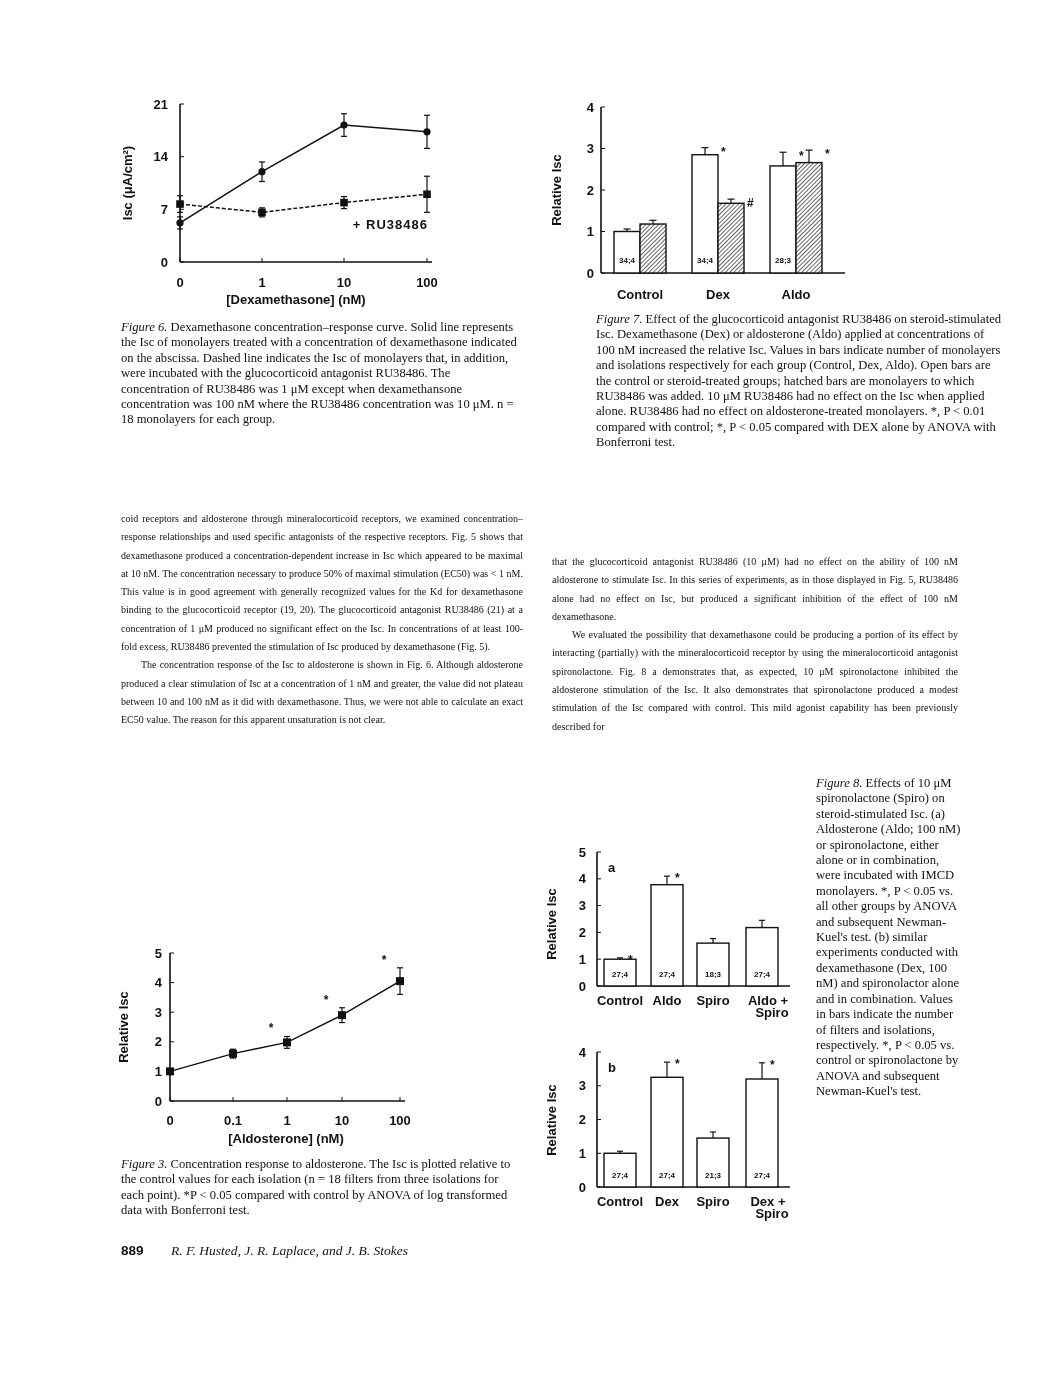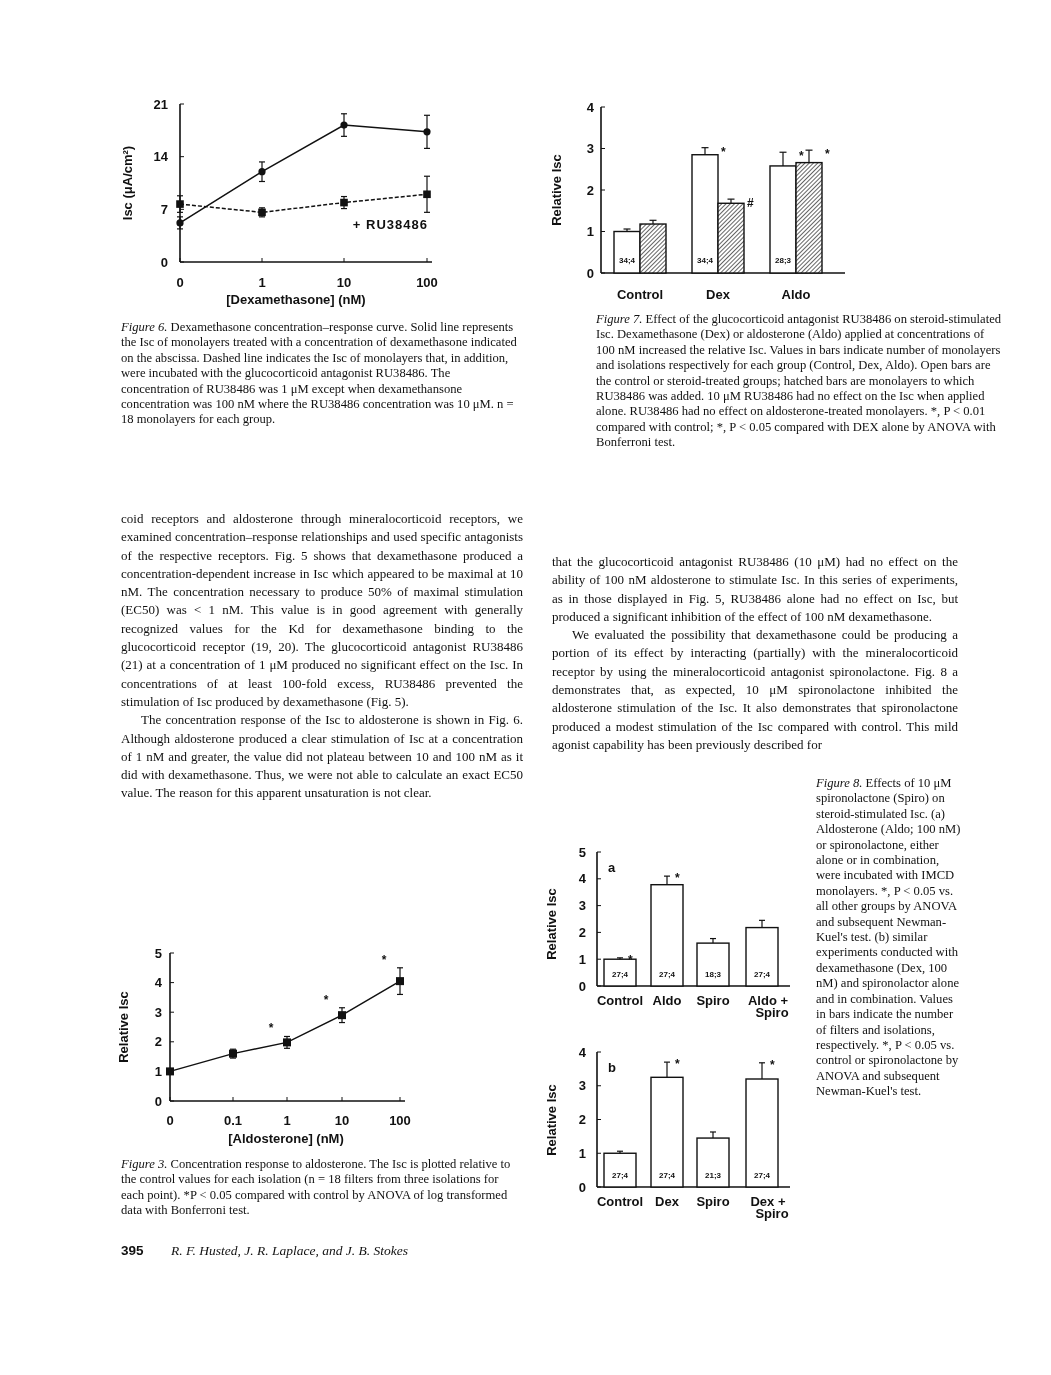--- a/index.html
+++ b/index.html
@@ -2,21 +2,21 @@
 <html><head>
 <meta charset="utf-8">
 <style>
   html, body { margin:0; padding:0; background:#fff; }
   body { width:1051px; height:1375px; position:relative; overflow:hidden; color:#111;
          font-family:"Liberation Serif", serif; }
   .abs { position:absolute; }
   svg { position:absolute; left:0; top:0; overflow:visible; }
   .caption { font-size:12.6px; line-height:15.4px; text-align:left; }
   .caption i, .body i { font-style:italic; }
-  .body { font-size:13px; line-height:18.3px; text-align:justify; }
+  .body { font-size:10px; line-height:18.3px; text-align:justify; }
   .body p { margin:0; }
   .indent { text-indent:20px; }
   .folio { font-size:13.5px; }
   .folio b { font-family:"Liberation Sans", sans-serif; font-weight:bold; margin-right:24px; }
   .folio span.authors { font-style:italic; }
   .tick-label { font-family:"Liberation Sans", sans-serif; font-weight:bold; font-size:13px; fill:#111; }
   .axis-title { font-family:"Liberation Sans", sans-serif; font-weight:bold; font-size:13px; fill:#111; }
   .bar-label { font-family:"Liberation Sans", sans-serif; font-weight:bold; font-size:8px; fill:#111; }
   .star { font-family:"Liberation Sans", sans-serif; font-weight:bold; font-size:12px; fill:#111; }
 </style>
@@ -297,15 +297,15 @@
     <text x="770" y="1068.8" class="star">*</text>
     <text x="768" y="1206" text-anchor="middle" class="axis-title" font-size="10.5">Dex  +</text>
     <text x="772" y="1218" text-anchor="middle" class="axis-title" font-size="10.5">Spiro</text>
   </svg>
 <div class="abs caption" style="left:816px; top:776px; width:148px;">
   <i>Figure 8.</i>
   <span>Effects of 10 μM spironolactone (Spiro) on steroid-stimulated Isc. (a) Aldosterone (Aldo; 100 nM) or spironolactone, either alone or in combination, were incubated with IMCD monolayers. *, P &lt; 0.05 vs. all other groups by ANOVA and subsequent Newman-Kuel's test. (b) similar experiments conducted with dexamethasone (Dex, 100 nM) and spironolactor alone and in combination. Values in bars indicate the number of filters and isolations, respectively. *, P &lt; 0.05 vs. control or spironolactone by ANOVA and subsequent Newman-Kuel's test.</span>
 </div>
 
 <div class="abs folio" style="left:121px; top:1243px;">
-  <b>395</b>
+  <b>889</b>
   <span class="authors">R. F. Husted, J. R. Laplace, and J. B. Stokes</span>
 </div>
 
 </body></html>

